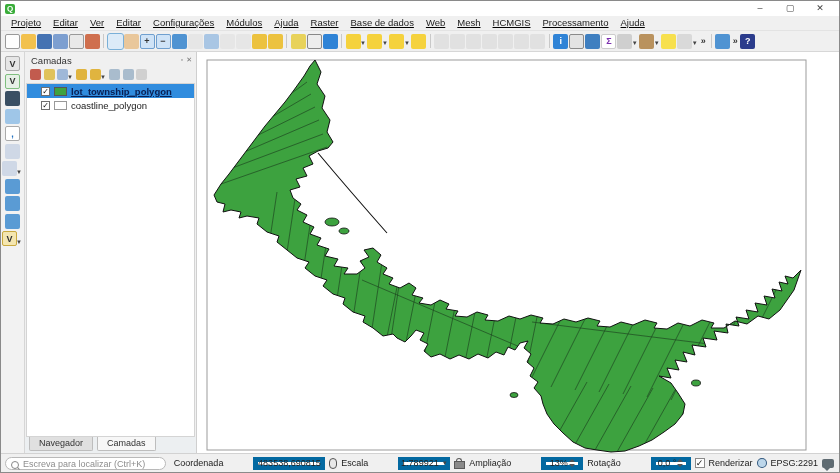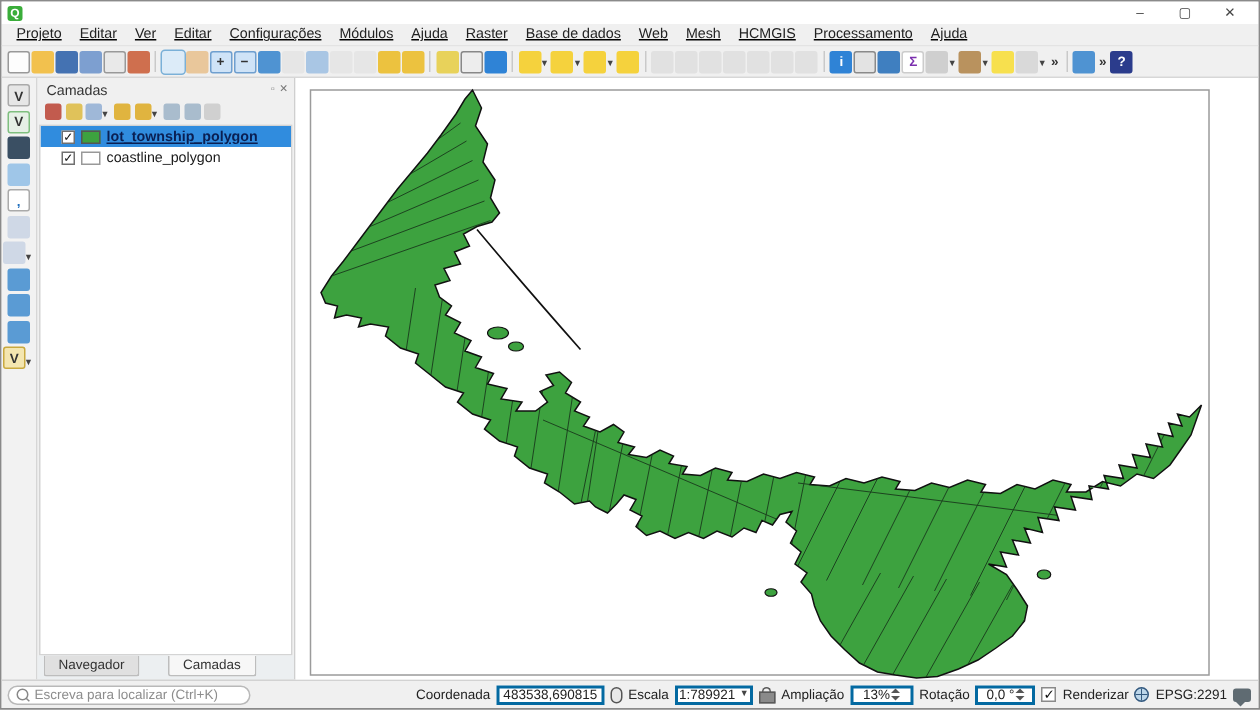--- a/index.html
+++ b/index.html
@@ -42,38 +42,38 @@
   .paneltools{height:15px;display:flex;align-items:center;padding-left:5px;gap:2.5px;flex:0 0 auto;}
   .ptool{width:11px;height:11px;border-radius:2px;display:flex;align-items:center;justify-content:center;font-size:7px;}
   .layerlist{flex:1 1 auto;background:#ffffff;border:1px solid #d4d4d4;margin:1px 1px 0 1px;overflow:hidden;}
   .layerrow{height:14px;display:flex;align-items:center;padding-left:14px;gap:4px;}
   .layerrow.selected{background:#308cde;}
   .lcheck{width:9px;height:9px;background:#fff;border:1px solid #707070;font-size:8px;line-height:8px;text-align:center;
     color:#111;box-sizing:border-box;flex:0 0 auto;}
   .lswatch{width:13px;height:9px;box-sizing:border-box;flex:0 0 auto;}
   .llabel{font-size:9.5px;color:#1a1a1a;white-space:nowrap;}
   .layerrow.selected .llabel{font-weight:bold;text-decoration:underline;color:#0a1f52;}
-  .paneltabs{height:16px;display:flex;align-items:flex-start;padding-left:4px;gap:19px;flex:0 0 auto;background:#eceff1;}
+  .paneltabs{height:16px;display:flex;align-items:flex-start;padding-left:4px;gap:4px;flex:0 0 auto;background:#eceff1;}
   .ptab{font-size:9px;color:#333;padding:1px 9px 2px 9px;background:#e0e0e0;border:1px solid #bdbdbd;border-top:none;
     border-radius:0 0 2px 2px;}
   .ptab.active{background:#f7f7f7;}
   .mapwrap{flex:1 1 auto;background:#ffffff;position:relative;}
   .mapwrap svg{position:absolute;left:0;top:0;}
   
   .statusbar{height:18px;background:#f0f0f0;border-top:1px solid #d2d2d2;display:flex;align-items:center;
     padding:0 4px;flex:0 0 auto;gap:4px;font-size:9px;color:#222;}
   .searchbox{width:162px;height:13px;background:#fff;border:1px solid #b9b9b9;border-radius:7px;display:flex;
-    align-items:center;padding:0 5px;gap:4px;box-sizing:border-box;}
+    align-items:flex-end;padding:0 5px;gap:4px;box-sizing:border-box;}
   .mag{width:6px;height:6px;border:1px solid #888;border-radius:50%;position:relative;flex:0 0 auto;}
   .mag::after{content:'';position:absolute;width:3px;height:1px;background:#888;left:5px;top:6px;transform:rotate(45deg);}
   .searchph{color:#8d8d8d;font-size:9px;white-space:nowrap;overflow:hidden;}
   .sspacer{flex:1 1 auto;}
   .slabel{white-space:nowrap;color:#222;}
-  .sbox{height:13px;background:#fff;border:2px solid #0369a1;display:flex;align-items:center;justify-content:center;
-    padding:0 3px;box-sizing:border-box;white-space:nowrap;}
+  .sbox{height:13px;background:#fff;border:5px solid #0369a1;display:flex;align-items:center;justify-content:center;
+    padding:0 3px;box-sizing:border-box;white-space:nowrap;margin-left:26px;}
   .spin{display:flex;flex-direction:column;justify-content:center;height:13px;margin-left:1px;}
   .spin i{display:block;width:0;height:0;border-left:3px solid transparent;border-right:3px solid transparent;}
   .spin .up{border-bottom:3px solid #555;margin-bottom:2px;}
   .spin .dn{border-top:3px solid #555;}
   .ddarrow{font-size:6px;color:#444;margin-left:3px;}
   .lockicon{width:9px;height:6px;background:#8a8a8a;border:1px solid #5a5a5a;position:relative;margin-top:3px;}
   .lockicon::before{content:'';position:absolute;top:-4px;left:1px;width:4px;height:3px;border:1px solid #5a5a5a;
     border-bottom:none;border-radius:3px 3px 0 0;}
   .scheck{width:10px;height:10px;background:#fff;border:1px solid #8a8a8a;font-size:9px;line-height:9px;text-align:center;
     color:#111;box-sizing:border-box;}

